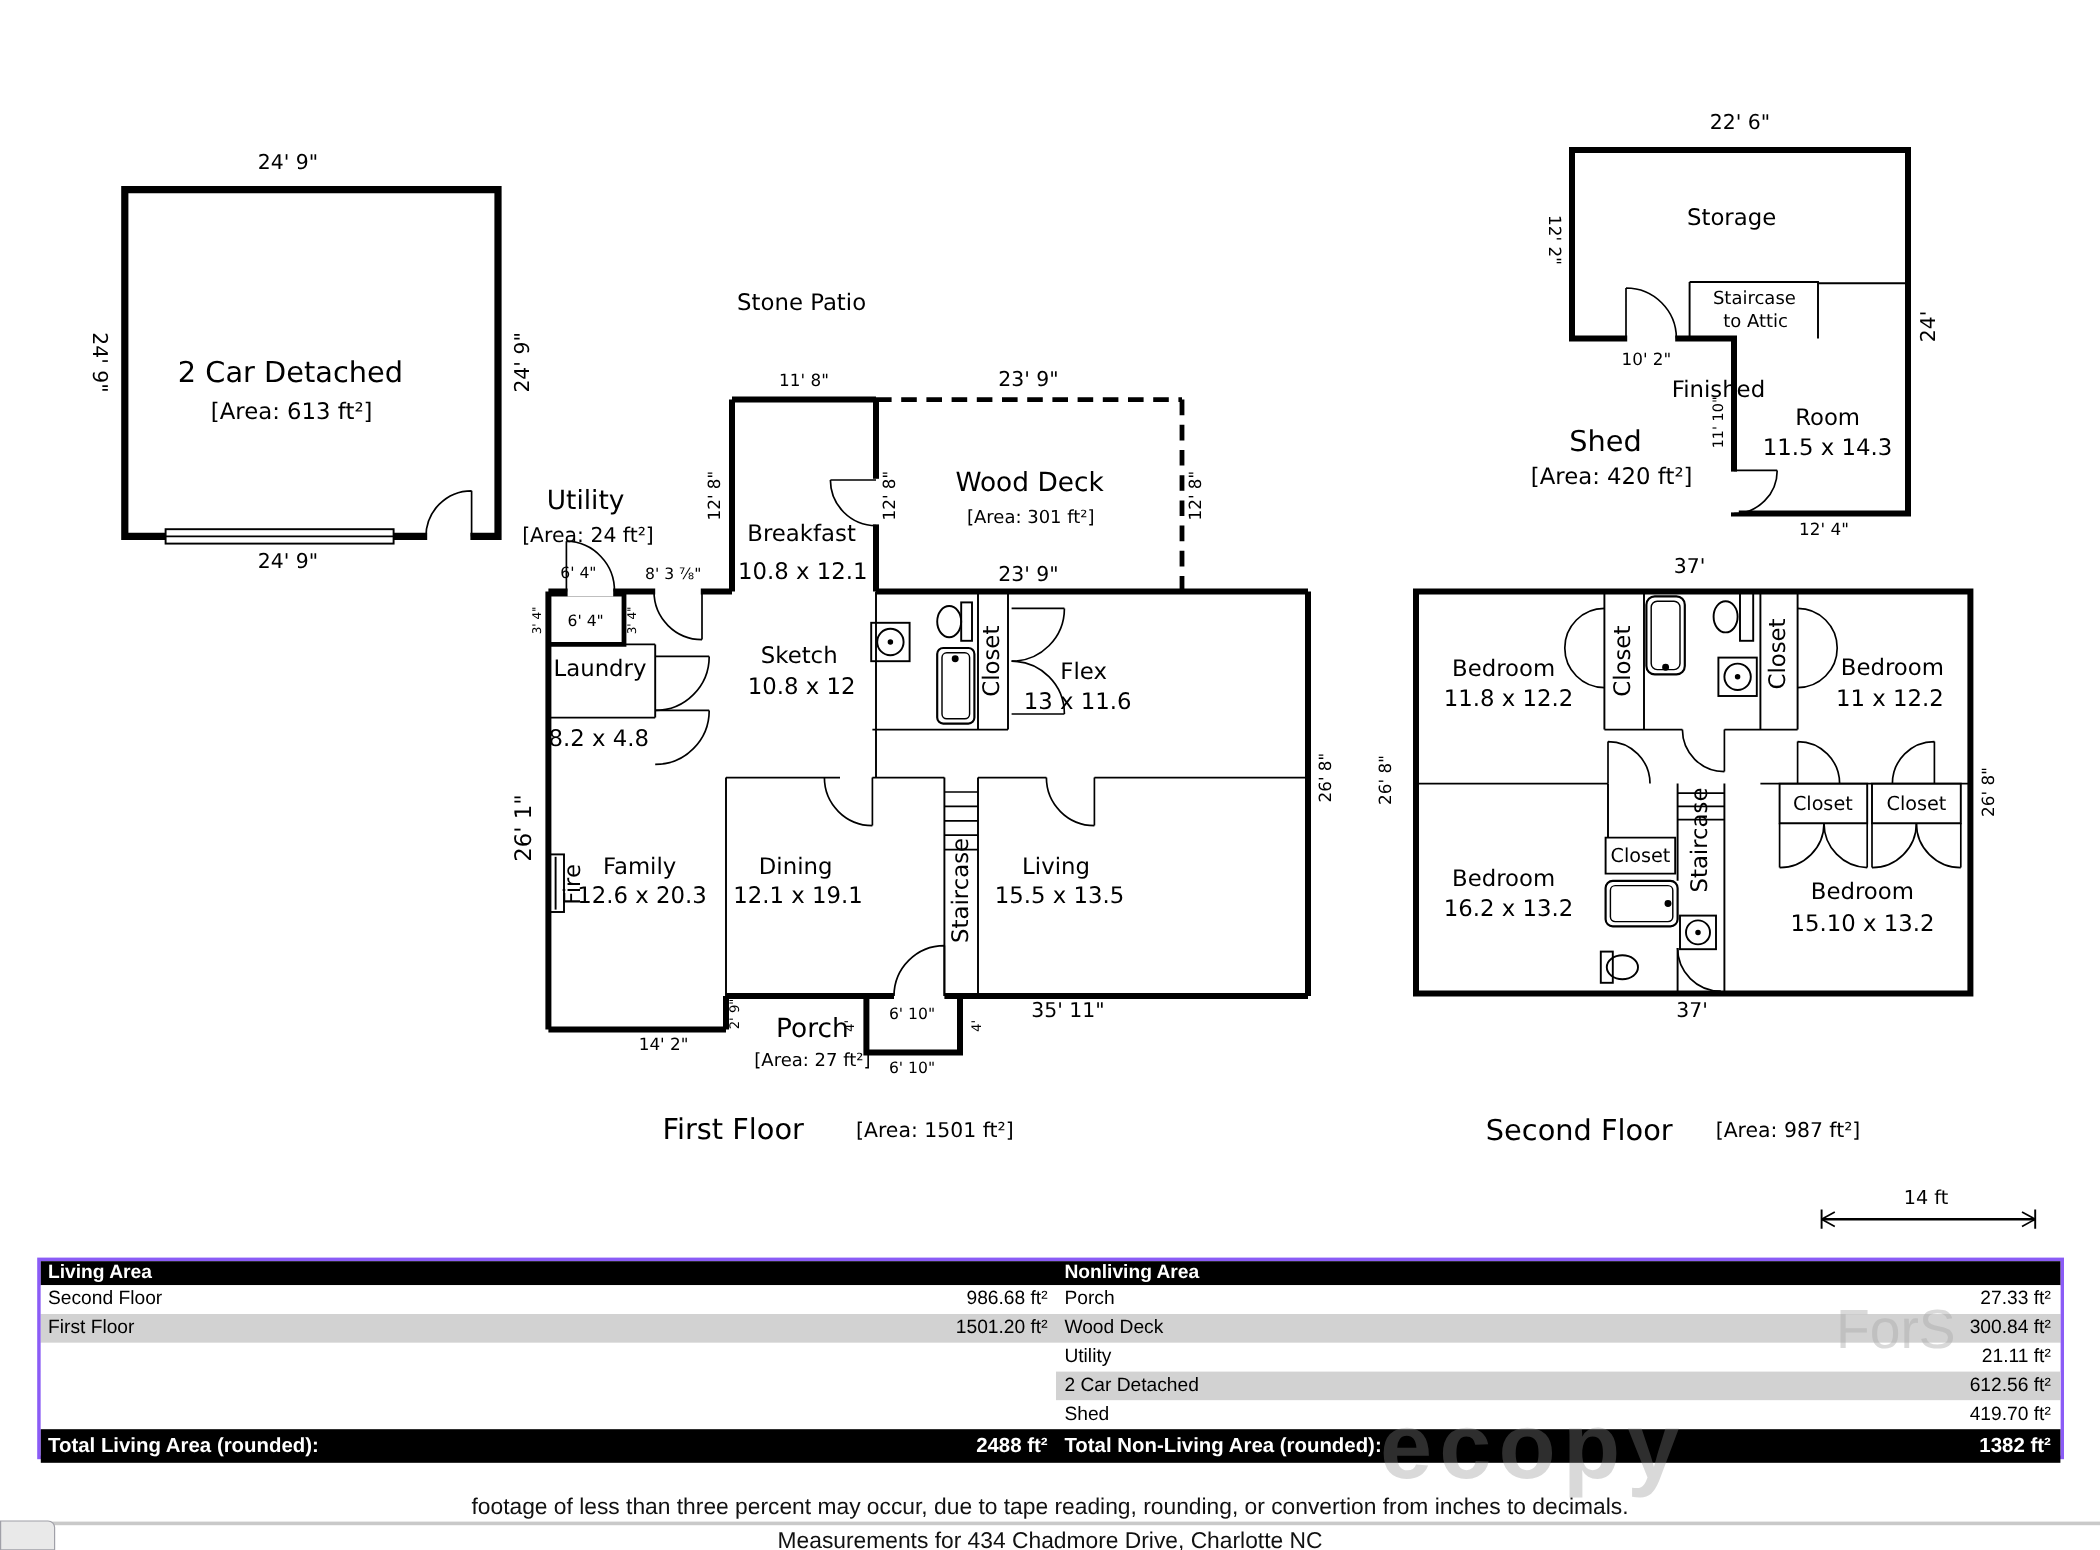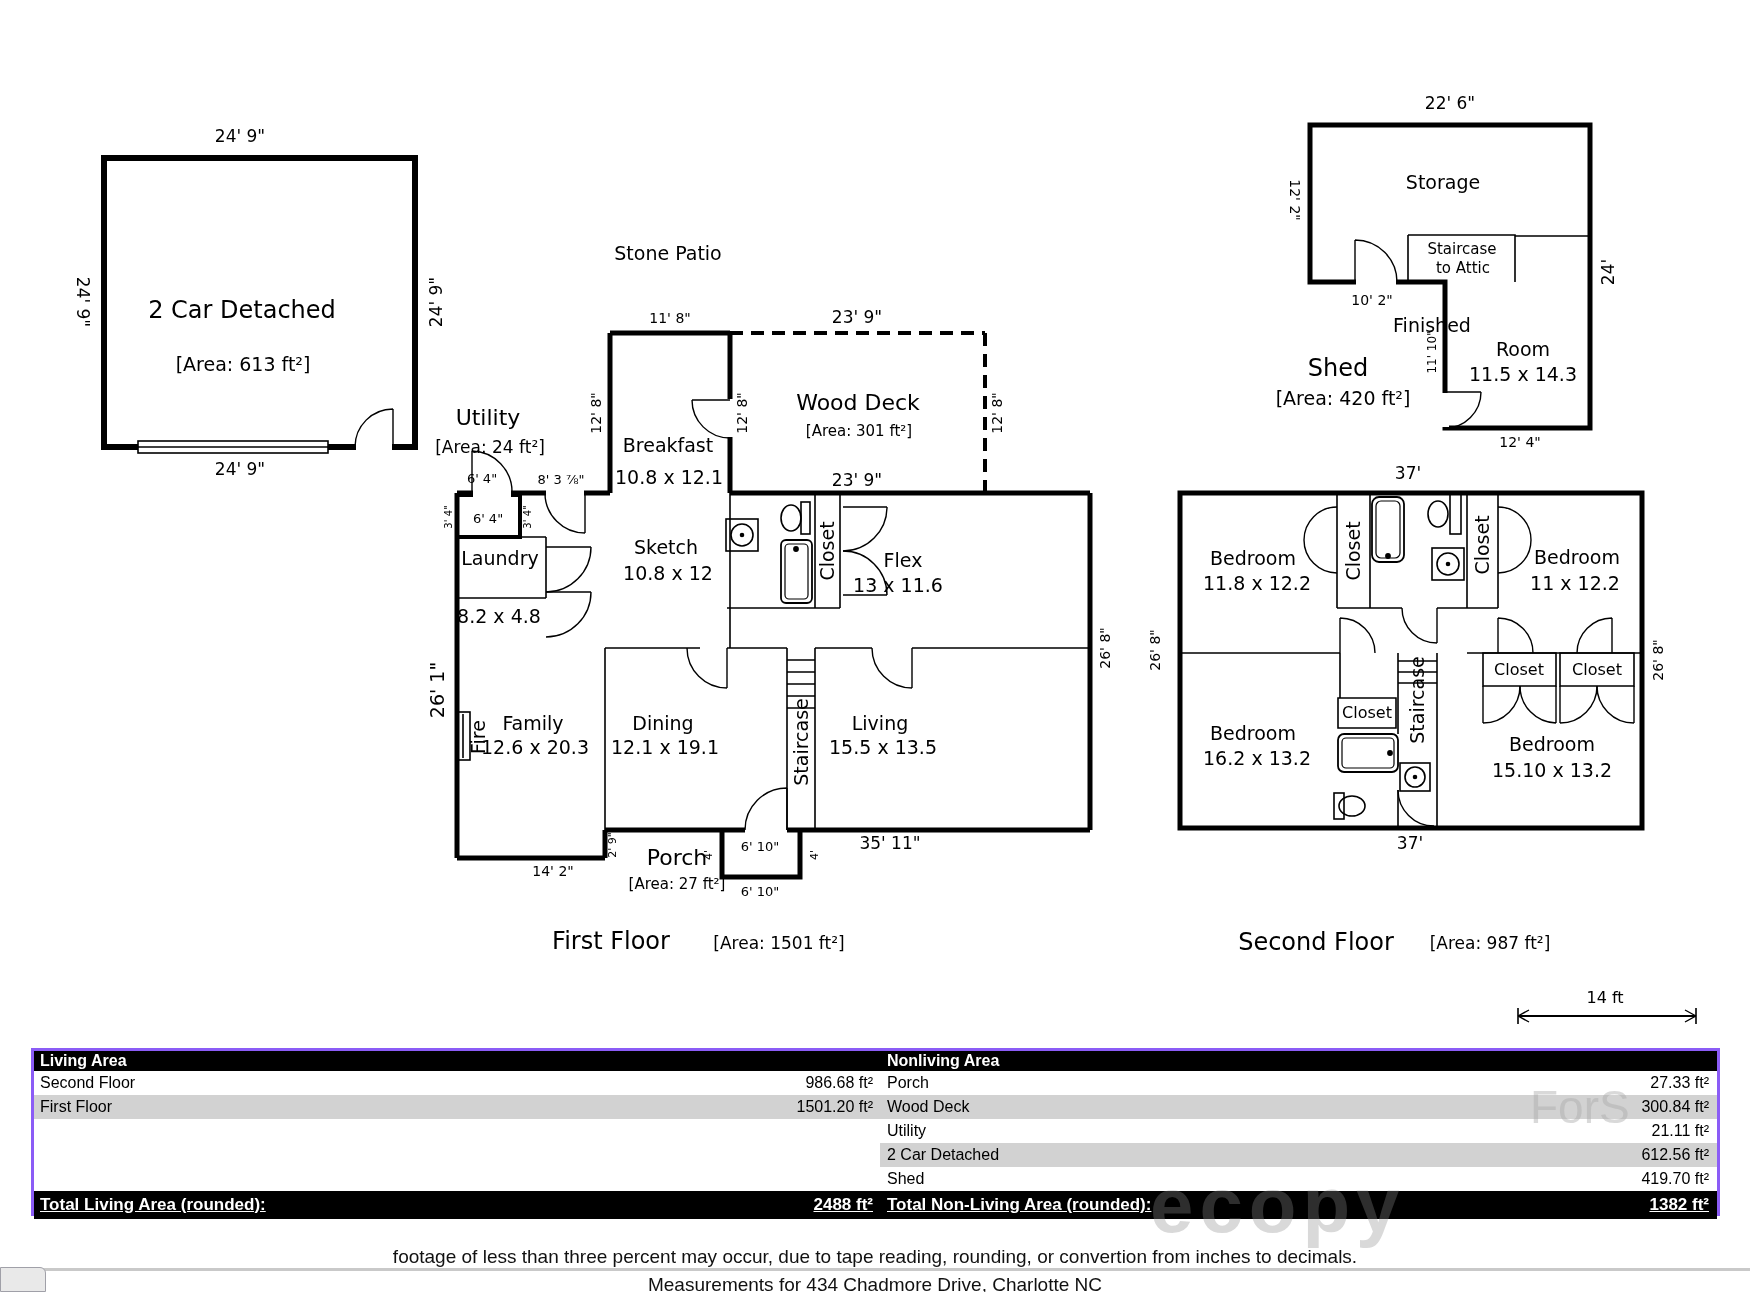--- a/index.html
+++ b/index.html
@@ -19,21 +19,21 @@
   .table{position:absolute;left:31px;top:1048px;width:1689px;height:168px;border:3px solid #8b5cf6;
        box-sizing:border-box;font-family:"Liberation Sans",sans-serif;}
   .thead{position:relative;height:20px;background:#000;}
   .thead span{position:absolute;top:1px;color:#fff;font-weight:bold;font-size:16px;}
   .trow{position:relative;height:24px;background:#fff;}
   .trow.full-stripe{background:#d2d2d2;}
   .half-stripe{position:absolute;left:846px;right:0;top:0;bottom:0;background:#d2d2d2;}
   .trow span{position:absolute;top:3px;font-size:16px;color:#000;}
   .ll{left:6px}.lv{right:844px}.rl{left:853px}.rv{right:8px}
   .tfoot{position:relative;height:28px;background:#000;}
-  .tfoot span{position:absolute;top:4px;color:#fff;font-weight:bold;font-size:17px;text-decoration:underline;}
+  .tfoot span{position:absolute;top:4px;color:#fff;font-weight:bold;font-size:17px;}
   .footer-line{position:absolute;left:0;width:1750px;text-align:center;font-size:19px;
        font-family:"Liberation Sans",sans-serif;color:#111;}
   .divider{position:absolute;left:0;top:1268px;width:1750px;height:3px;background:#c9c9c9;}
   .chip{position:absolute;left:0;top:1267px;width:46px;height:25px;background:#e9e9e9;
        border:1px solid #a0a0a8;border-radius:0 6px 0 0;box-sizing:border-box;}
   .wm1{position:absolute;left:1530px;top:1080px;font-size:46px;color:rgba(170,170,170,.45);
        font-family:"Liberation Sans",sans-serif;pointer-events:none;z-index:30;}
   .wm2{position:absolute;left:1150px;top:1160px;font-size:78px;font-weight:bold;letter-spacing:6px;
        color:rgba(140,140,140,.33);font-family:"Liberation Sans",sans-serif;pointer-events:none;z-index:30;}
 </style>
@@ -185,21 +185,21 @@
       <path d="M1518 1016 L1529 1010 M1518 1016 L1529 1022 M1696 1016 L1685 1010 M1696 1016 L1685 1022" stroke-width="1.4"></path>
     </g>
   </svg>
 
 
   <div class="lbl s17" style="left:240px;top:136px">24' 9"</div>
   <div class="lbl s17 r90" style="left:82px;top:302px">24' 9"</div>
   <div class="lbl s17 rm90" style="left:436px;top:302px">24' 9"</div>
   <div class="lbl s17" style="left:240px;top:469px">24' 9"</div>
   <div class="lbl s24" style="left:242px;top:310px">2 Car Detached</div>
-  <div class="lbl s19" style="left:243px;top:364px">[Area: 613 ft²]</div>
+  <div class="lbl s19" style="left:243px;top:344px">[Area: 613 ft²]</div>
 
   <div class="lbl s19" style="left:668px;top:253px">Stone Patio</div>
   <div class="lbl s14" style="left:670px;top:318px">11' 8"</div>
   <div class="lbl s17" style="left:857px;top:317px">23' 9"</div>
   <div class="lbl s19" style="left:668px;top:445px">Breakfast</div>
   <div class="lbl s19" style="left:669px;top:477px">10.8 x 12.1</div>
   <div class="lbl s14 rm90" style="left:596px;top:413px">12' 8"</div>
   <div class="lbl s14 rm90" style="left:742px;top:413px">12' 8"</div>
   <div class="lbl s22" style="left:858px;top:403px">Wood Deck</div>
   <div class="lbl s15" style="left:859px;top:431px">[Area: 301 ft²]</div>

